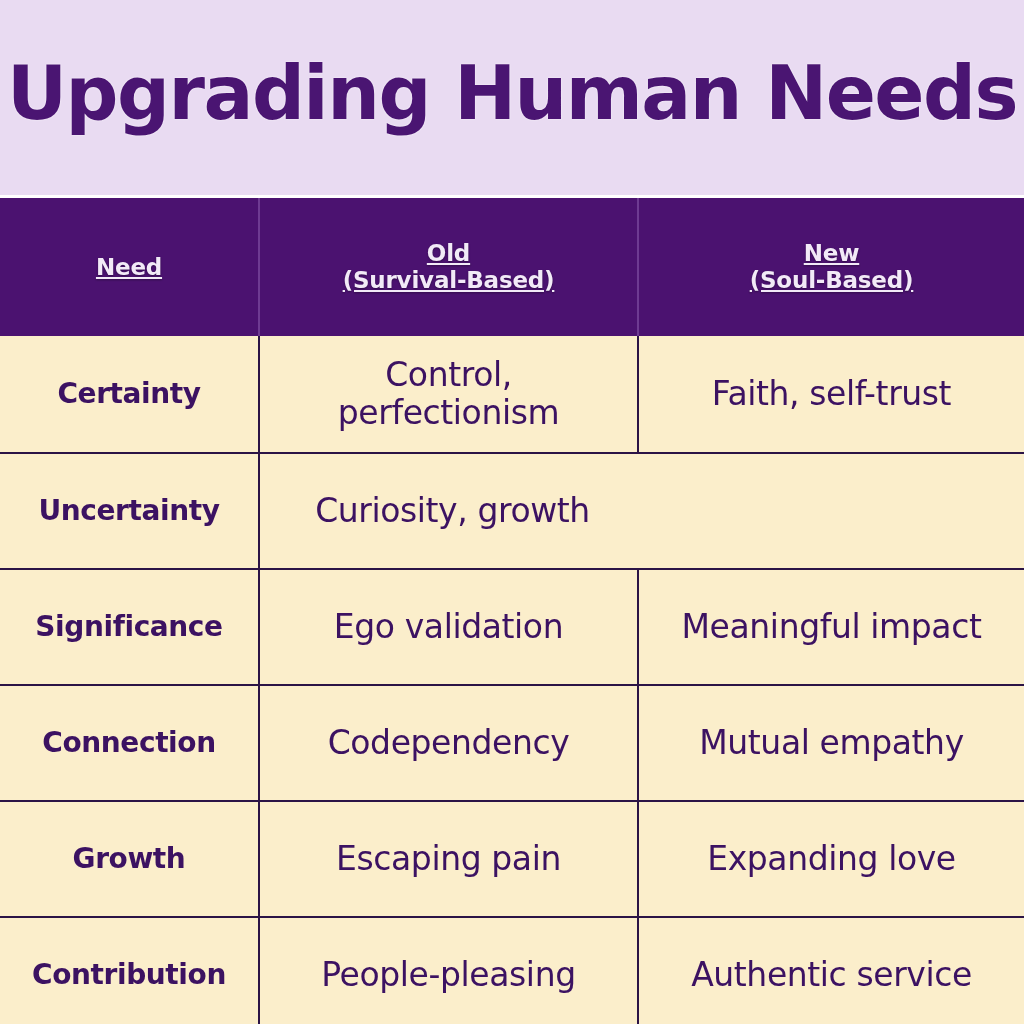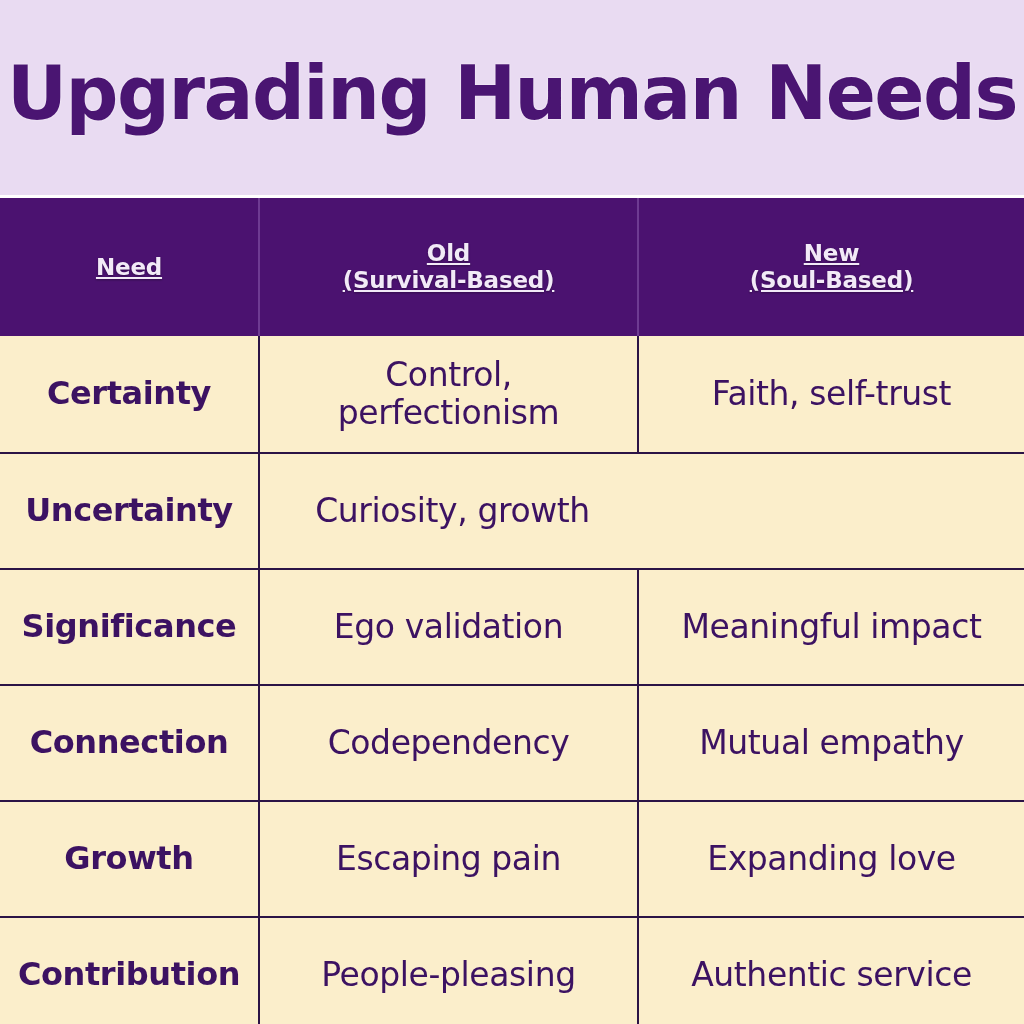--- a/index.html
+++ b/index.html
@@ -108,21 +108,21 @@
     text-decoration: underline;
   }
   .header-cell .sub {
     display: block;
   }
 
   .need-cell {
     color: #3c1262;
     font-family: "DejaVu Sans", sans-serif;
     font-weight: bold;
-    font-size: 32px;
+    font-size: 28px;
     letter-spacing: -0.4px;
   }
 
   .value-cell {
     color: #3c1262;
     font-family: "DejaVu Sans", sans-serif;
     font-weight: normal;
     font-size: 33px;
     letter-spacing: -0.4px;
   }

